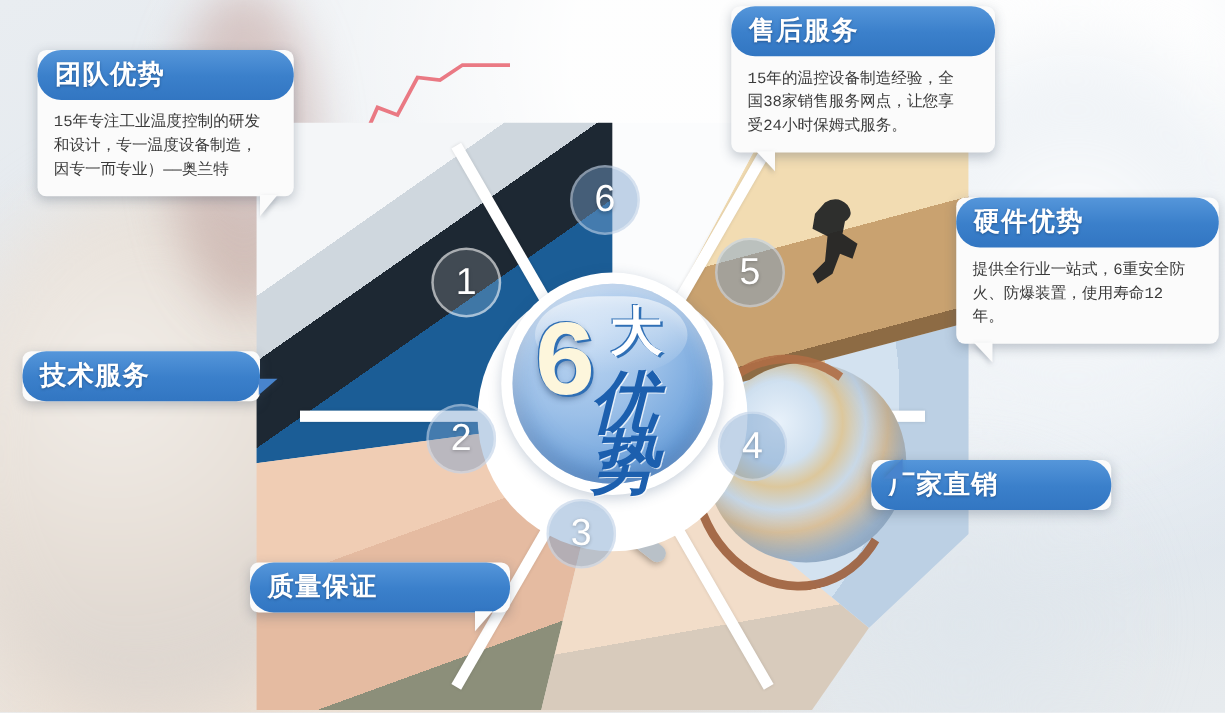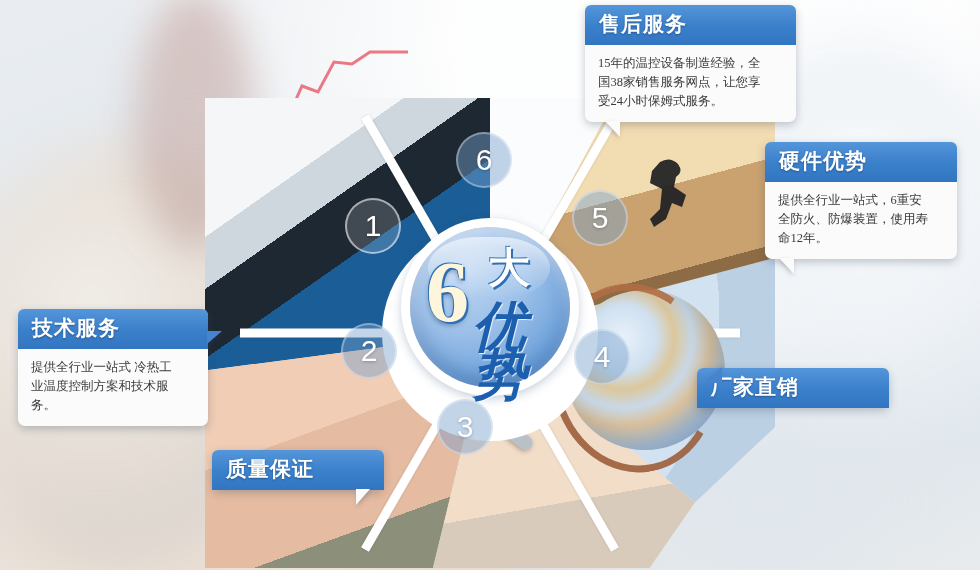--- a/index.html
+++ b/index.html
@@ -103,37 +103,37 @@
   .tail{position:absolute;width:0;height:0;}
 
   .c-team{left:30px;top:40px;width:205px;}
   .c-team .tail{left:178px;bottom:-16px;border-left:14px solid #fbfbfb;border-bottom:17px solid transparent;
       filter:drop-shadow(1px 2px 2px rgba(60,75,95,.28));}
 
   .c-after{left:585px;top:5px;width:211px;}
   .c-after .tail{left:20px;bottom:-15px;border-right:15px solid #fbfbfb;border-bottom:16px solid transparent;
       filter:drop-shadow(-1px 2px 2px rgba(60,75,95,.28));}
 
-  .c-hw{left:765px;top:142px;width:192px;}
+  .c-hw{left:765px;top:158px;width:210px;}
   .c-hw .tail{left:14px;bottom:-15px;border-right:15px solid #fbfbfb;border-bottom:16px solid transparent;
       filter:drop-shadow(-1px 2px 2px rgba(60,75,95,.28));}
 
   .c-sw{left:697px;top:368px;width:192px;}
   .c-sw .tail{left:10px;top:-1px;border-right:15px solid #4884cd;border-top:16px solid transparent;
       filter:drop-shadow(-1px -1px 2px rgba(60,75,95,.22));}
 
-  .c-quality{left:212px;top:450px;width:172px;}
+  .c-quality{left:200px;top:450px;width:208px;}
   .c-quality .tail{right:14px;bottom:-15px;border-left:14px solid #fbfbfb;border-bottom:16px solid transparent;
       filter:drop-shadow(1px 2px 2px rgba(60,75,95,.28));}
 
-  .c-tech{left:18px;top:281px;width:190px;margin-top:28px;}
+  .c-tech{left:18px;top:281px;width:190px;}
   .c-tech .tail{right:-14px;top:22px;border-top:13px solid #4884cd;border-right:15px solid transparent;
       filter:drop-shadow(2px 1px 2px rgba(60,75,95,.22));}
 
-  .cn{font-family:Liberation Serif, serif;}
+  .cn{font-family:Liberation Mono, monospace;border-radius:19px;}
 </style>
 </head>
 <body>
 
 <div class="stage">
 
   <div class="bg">
     <div class="bg-blob blob-shirt"></div>
     <div class="bg-blob blob-tie"></div>
     <div class="bg-blob blob-right"></div>
@@ -218,20 +218,25 @@
   <div class="num shade" style="left:574px;top:329px;">
     <span>4</span>
     </div>
   <div class="num shade" style="left:572px;top:190px;">
     <span>5</span>
     </div>
   <div class="num shade" style="left:456px;top:132px;">
     <span>6</span>
     </div>
 
+  <div class="callout c-team">
+    <div class="callout-head cn">团队优势</div>
+    <div class="callout-body cn">15年专注工业温度控制的研发和设计，专一温度设备制造，因专一而专业）——奥兰特</div>
+    <div class="tail"></div>
+  </div>
 
   <div class="callout c-after">
     <div class="callout-head cn">售后服务</div>
     <div class="callout-body cn">15年的温控设备制造经验，全国38家销售服务网点，让您享受24小时保姆式服务。</div>
     <div class="tail"></div>
   </div>
 
   <div class="callout c-hw">
     <div class="callout-head cn">硬件优势</div>
     <div class="callout-body cn">提供全行业一站式，6重安全防火、防爆装置，使用寿命12年。</div>
@@ -243,17 +248,16 @@
     <div class="tail"></div>
   </div>
 
   <div class="callout c-quality">
     <div class="callout-head cn">质量保证</div>
     <div class="tail"></div>
   </div>
 
   <div class="callout c-tech">
     <div class="callout-head cn">技术服务</div>
-    <div class="callout-body cn">提供全行业一站式   冷热工业温度控制方案和技术服务。</div>
     <div class="tail"></div>
   </div>
 
 </div>
 
 </body></html>

